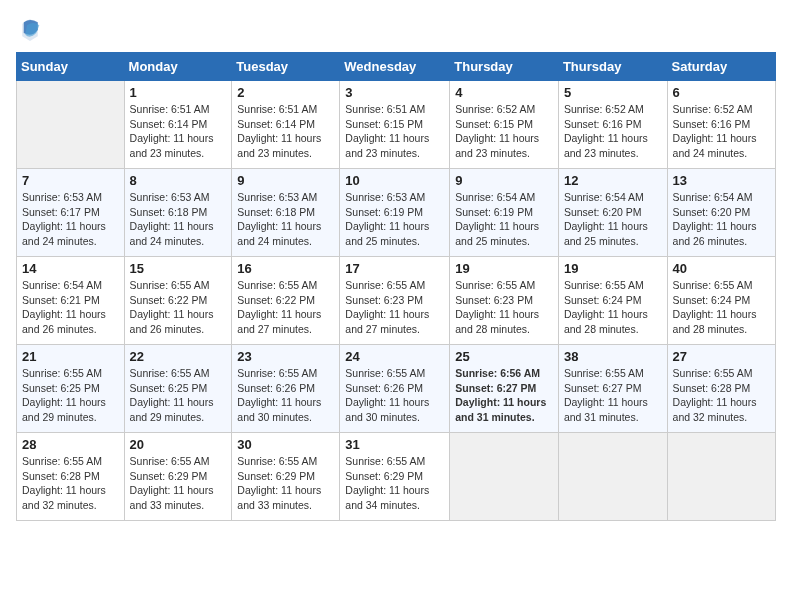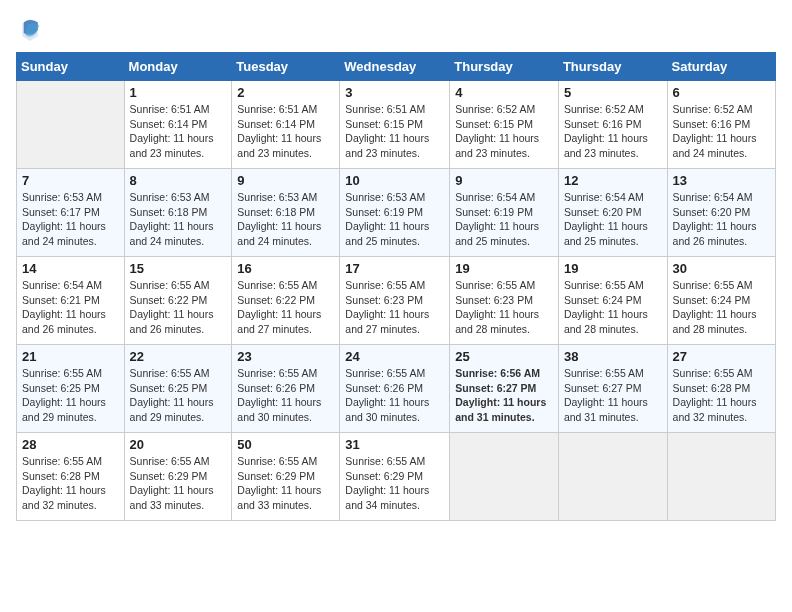--- a/index.html
+++ b/index.html
@@ -250,21 +250,21 @@
 and 28 minutes.</div>
         </td>
         <td>
           <span class="day-num">19</span>
           <div class="day-info" style="white-space: pre-line;">Sunrise: 6:55 AM
 Sunset: 6:24 PM
 Daylight: 11 hours
 and 28 minutes.</div>
         </td>
         <td>
-          <span class="day-num">30</span>
+          <span class="day-num">40</span>
           <div class="day-info" style="white-space: pre-line;">Sunrise: 6:55 AM
 Sunset: 6:24 PM
 Daylight: 11 hours
 and 28 minutes.</div>
         </td>
       </tr>
       <tr>
         <td>
           <span class="day-num">21</span>
           <div class="day-info" style="white-space: pre-line;">Sunrise: 6:55 AM
@@ -324,21 +324,21 @@
 and 32 minutes.</div>
         </td>
         <td>
           <span class="day-num">20</span>
           <div class="day-info" style="white-space: pre-line;">Sunrise: 6:55 AM
 Sunset: 6:29 PM
 Daylight: 11 hours
 and 33 minutes.</div>
         </td>
         <td>
-          <span class="day-num">50</span>
+          <span class="day-num">30</span>
           <div class="day-info" style="white-space: pre-line;">Sunrise: 6:55 AM
 Sunset: 6:29 PM
 Daylight: 11 hours
 and 33 minutes.</div>
         </td>
         <td>
           <span class="day-num">31</span>
           <div class="day-info" style="white-space: pre-line;">Sunrise: 6:55 AM
 Sunset: 6:29 PM
 Daylight: 11 hours

